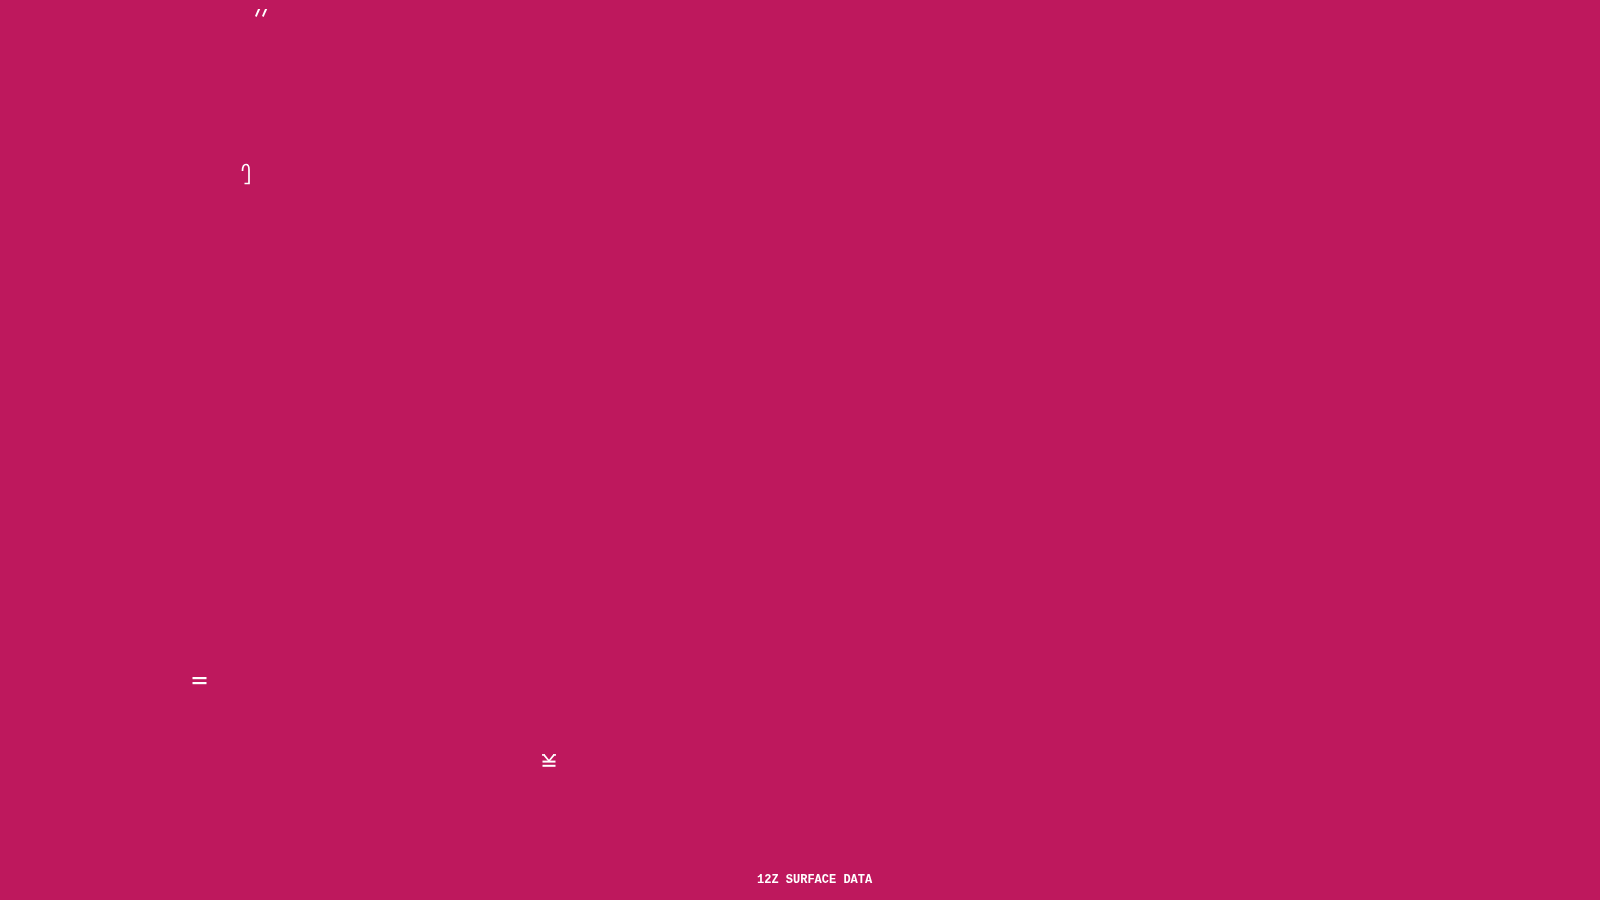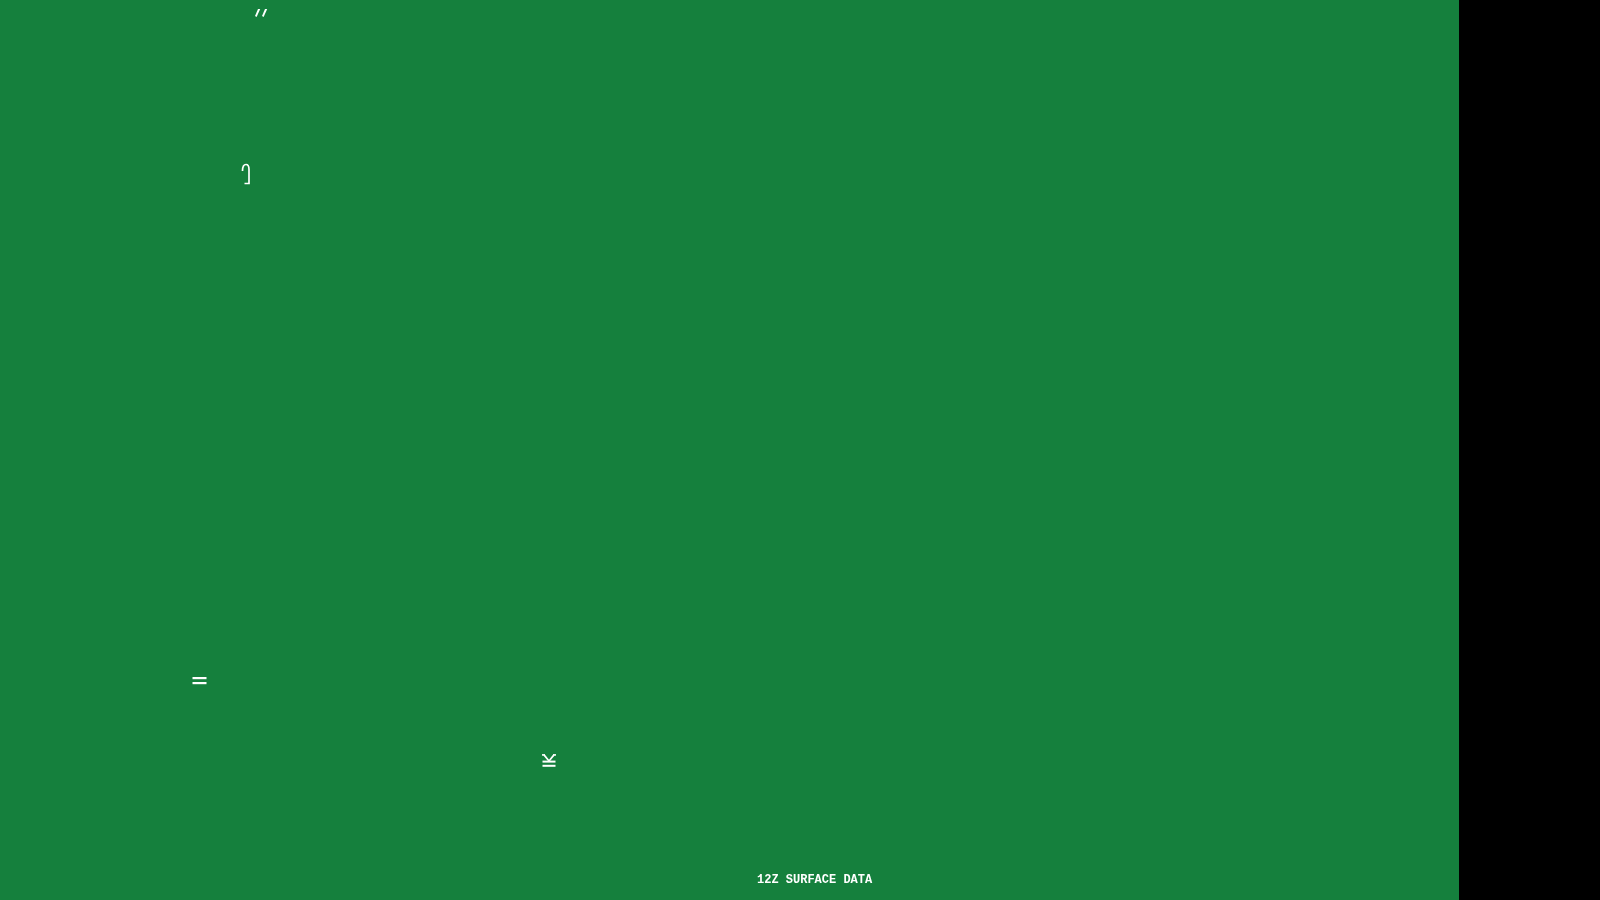--- a/index.html
+++ b/index.html
@@ -6,23 +6,23 @@
     margin: 0;
     padding: 0;
     background: #000000;
     width: 1600px;
     height: 900px;
     overflow: hidden;
     font-family: "Liberation Mono", "DejaVu Sans Mono", monospace;
   }
   .screen {
     position: relative;
-    width: 1459px;
+    width: 1600px;
     height: 900px;
-    background: #15803d;
+    background: #be185d;
   }
   .station {
     position: absolute;
     
   }
   .station svg {
     display: block;
   }
   .caption {
     position: absolute;

